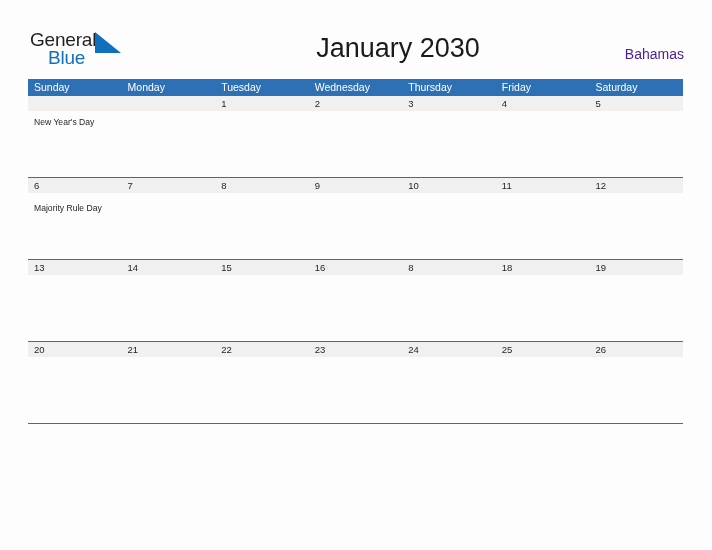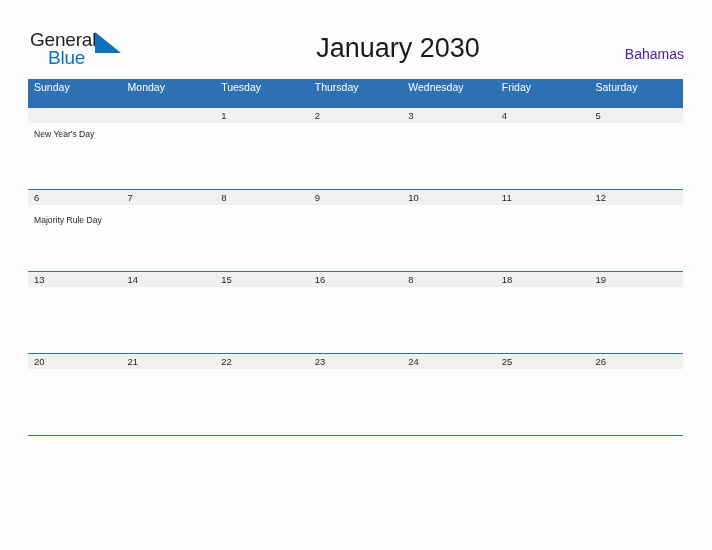--- a/index.html
+++ b/index.html
@@ -88,23 +88,22 @@
   .calendar {
     position: absolute;
     left: 28px;
     top: 79px;
     width: 655px;
   }
 
   .cal-head {
     display: flex;
     width: 655px;
-    height: 29px;
+    height: 17px;
     background: #2e70b4;
-    justify-content: center;
   }
   .cal-head .hcell {
     width: 93.57px;
     box-sizing: border-box;
     padding-left: 6px;
     color: #ffffff;
     font-size: 10.5px;
     line-height: 17px;
     font-family: "Liberation Sans", sans-serif;
     white-space: nowrap;
@@ -174,22 +173,22 @@
 
   <div class="country-label">Bahamas</div>
 </div>
 
 <div class="calendar">
 
   <div class="cal-head">
     <div class="hcell">Sunday</div>
     <div class="hcell">Monday</div>
     <div class="hcell">Tuesday</div>
+    <div class="hcell">Wednesday</div>
     <div class="hcell">Thursday</div>
-    <div class="hcell">Wednesday</div>
     <div class="hcell">Friday</div>
     <div class="hcell">Saturday</div>
   </div>
 
   <div class="week-row">
     <div class="week-dates">
       <div class="dcell"></div>
       <div class="dcell"></div>
       <div class="dcell">1</div>
       <div class="dcell">2</div>

